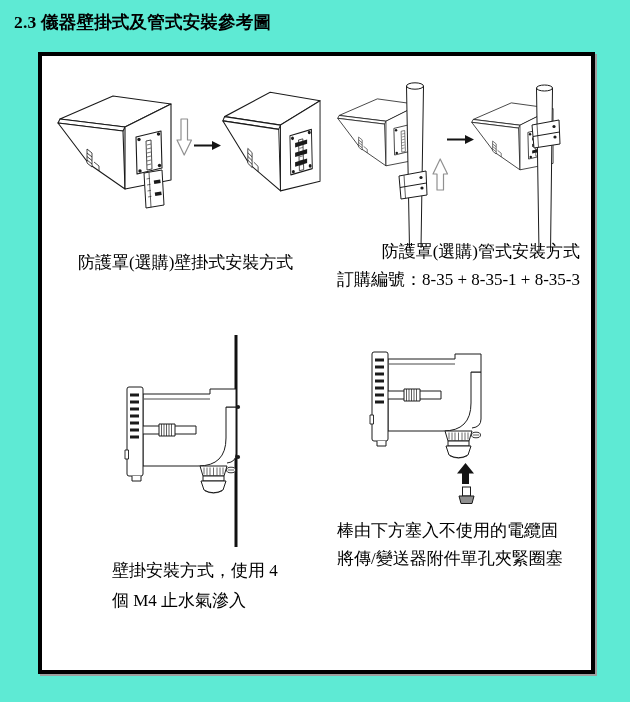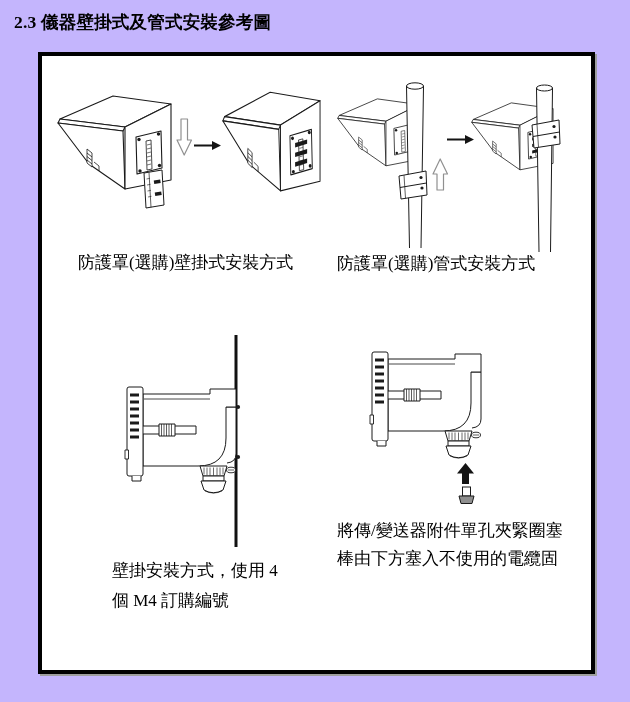--- a/index.html
+++ b/index.html
@@ -1,32 +1,32 @@
 <!DOCTYPE html>
 <html><head>
 <meta charset="utf-8">
 <style>
   html,body{margin:0;padding:0;background:#fff;}
   #page{
-    position:relative;width:630px;height:702px;background:#c4b5fd;overflow:hidden;
+    position:relative;width:630px;height:702px;background:#5eead4;overflow:hidden;
     font-family:"Liberation Serif","DejaVu Serif",serif;color:#000;
   }
   #section-title{
     position:absolute;left:14px;top:10px;font-size:17.5px;font-weight:bold;
     letter-spacing:0.2px;white-space:nowrap;
   }
   #figure-box{
     position:absolute;left:38px;top:52px;width:549px;height:614px;
     border:4px solid #000;background:#fff;box-shadow:2px 2px 0 #9e9e9e;
   }
   .diagram{position:absolute;}
   .caption{position:absolute;font-size:17px;line-height:28px;white-space:nowrap;}
   .caption span{display:block;}
   #caption-hood-wall{left:78px;top:249px;}
-  #caption-hood-pipe{left:337px;top:250px;text-align:right;}
+  #caption-hood-pipe{left:337px;top:238px;text-align:right;}
   #caption-wall-mount{left:112px;top:556px;line-height:30px;}
   #caption-gland-plug{left:337px;top:517px;line-height:27.5px;}
   svg{display:block;overflow:visible;}
 </style>
 </head>
 <body>
 
 <div id="page">
 
   <div id="section-title">2.3 儀器壁掛式及管式安裝參考圖</div>
@@ -187,25 +187,26 @@
       <path d="M0,9 H15 L13,16.5 H2 Z" fill="#8f8f8f"></path>
     </g>
   </svg>
 
   <div class="caption" id="caption-hood-wall">
     <span>防護罩(選購)壁掛式安裝方式</span>
   </div>
 
   <div class="caption" id="caption-hood-pipe">
     <span>防護罩(選購)管式安裝方式</span>
+    <span>訂購編號：8-35 + 8-35-1 + 8-35-3</span>
   </div>
 
   <div class="caption" id="caption-wall-mount">
     <span>壁掛安裝方式，使用 4</span>
-    <span>個 M4 訂購編號</span>
+    <span>個 M4 止水氣滲入</span>
   </div>
 
   <div class="caption" id="caption-gland-plug">
+    <span>棒由下方塞入不使用的電纜固</span>
     <span>將傳/變送器附件單孔夾緊圈塞</span>
-    <span>棒由下方塞入不使用的電纜固</span>
   </div>
 
 </div>
 
 </body></html>

